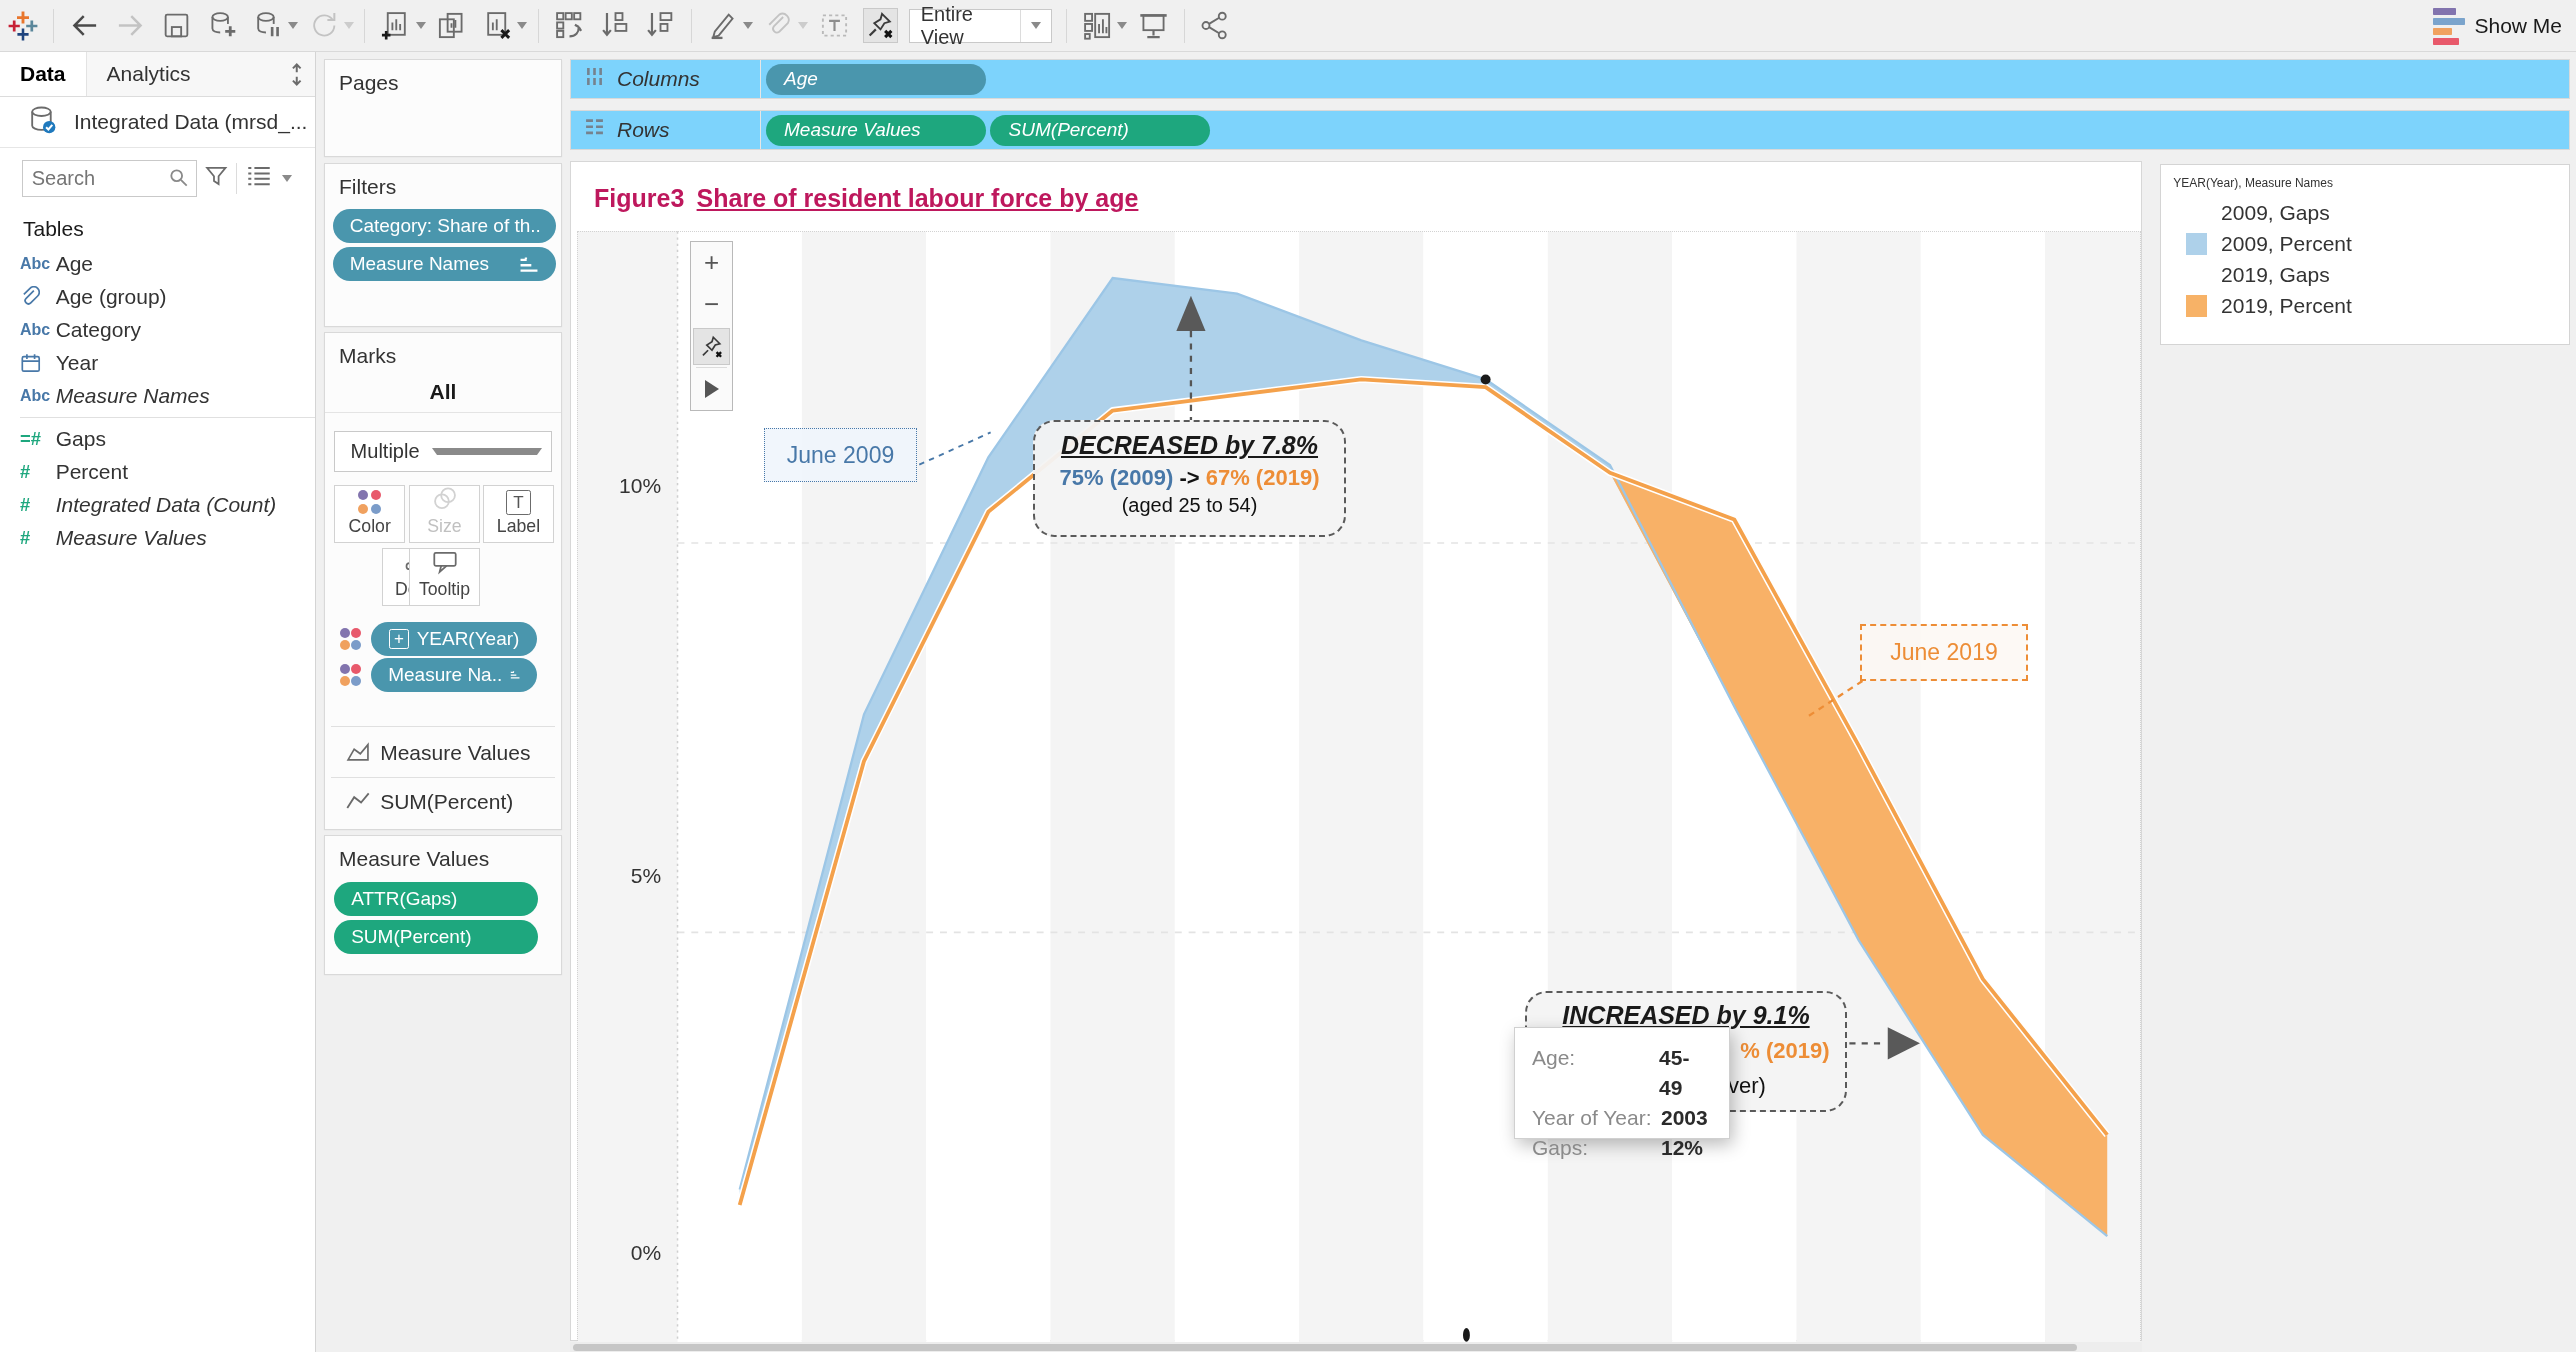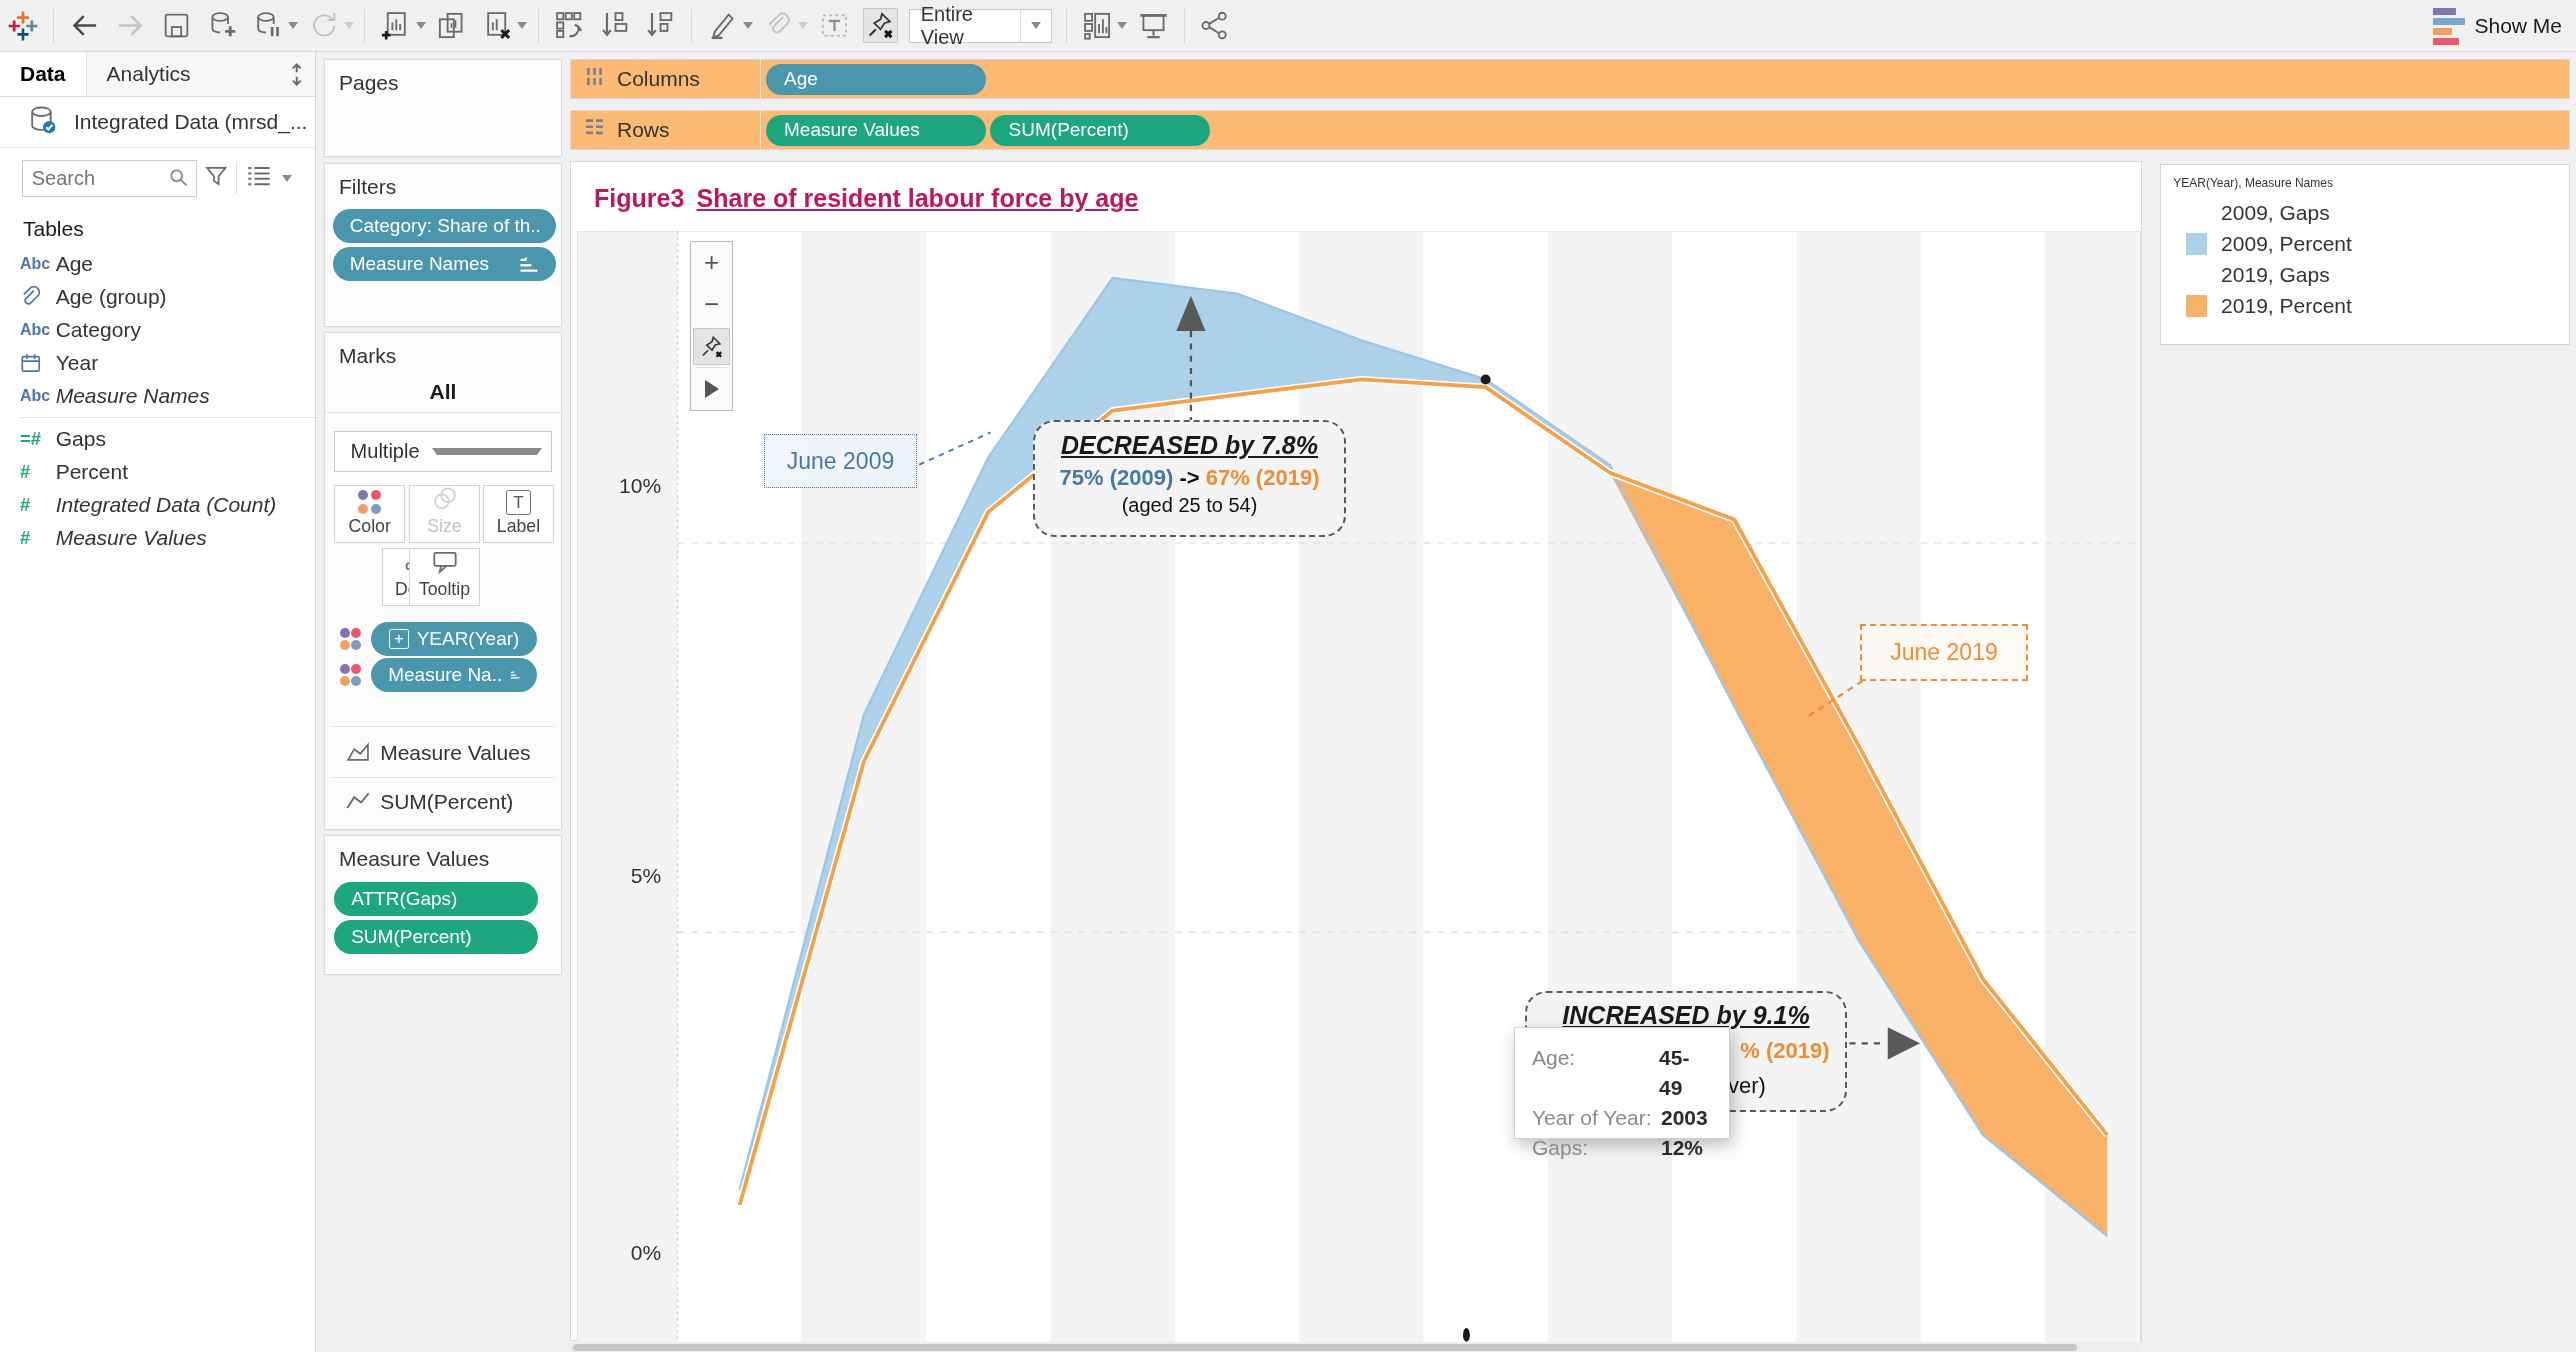--- a/index.html
+++ b/index.html
@@ -59,21 +59,21 @@
   .mbtn { position:absolute; width:71px; height:58px; background:#fff; border:0.8px solid #d2d2d2; display:flex; flex-direction:column; align-items:center; justify-content:flex-end; padding-bottom:4.6px; cursor:pointer; }
   .mbtn .blab { font-size:17.7px; color:#444; margin-top:1.5px; }
   .mbtn.dis .blab { color:#c0c0c0; }
   .colordots i { position:absolute; width:10px; height:10px; border-radius:50%; }
   .mrow { position:absolute; display:flex; align-items:center; gap:9.2px; }
   .mrow .lab { font-size:21px; color:#333; }
   .hline { position:absolute; left:6.1px; right:6.1px; height:0.8px; background:#e0e0e0; }
   .boxplus { display:inline-flex; width:20px; height:20px; border:1.5px solid #fff; align-items:center; justify-content:center; font-size:17px; margin-right:7.7px; border-radius:2.3px; }
 
   
-  .shelf { position:absolute; left:570px; width:2000px; height:40px; background:#fdba74; border:0.8px solid #d9d9d9; display:flex; align-items:center; }
+  .shelf { position:absolute; left:570px; width:2000px; height:40px; background:#7dd3fc; border:0.8px solid #d9d9d9; display:flex; align-items:center;font-style:italic; }
   .shelf .shlabel { width:190px; display:flex; align-items:center; gap:10.7px; padding-left:12.3px; border-right:0.8px solid #e6e6e6; height:100%; }
   .shelf .shlabel span { font-size:21px; color:#333; }
   .shelfpill { height:31px; border-radius:15.4px; color:#fff; font-size:19px; display:flex; align-items:center; padding:0 18.4px; margin-left:4.6px; cursor:pointer; width:220px; }
 
   
   .sheet { position:absolute; left:570px; top:161px; width:1572px; height:1180px; background:#fff; border:0.8px solid #d7d7d7; }
   .sheettitle { position:absolute; left:23px; top:22px; font-size:25px; font-weight:bold; color:#be185d; }
   .sheettitle .link { text-decoration:underline; margin-left:12.3px; cursor:pointer; }
   .plotborder { position:absolute; left:6.1px; top:69px; width:1564px; height:1116px; border:1.5px dotted #d2d2d2; pointer-events:none; }
   .axisstrip { position:absolute; left:6.1px; top:69px; width:101px; height:1115px; background:#f4f4f4; }
@@ -614,21 +614,21 @@
             <path d="M14 25 6 33"></path>
             <path d="M27 28l7 7M34 28l-7 7" stroke="#111" stroke-width="3.6"></path>
           </svg>
       </div>
       <div class="zdiv"></div>
       <div class="zbtn">
           <span class="zplay"></span>
         </div>
     </div>
 
-    <div class="june9" style="left:193px; top:272px; width:153px; height:54px;">
+    <div class="june9" style="left:193px; top:266px; width:153px; height:54px;">
       <span>June 2009</span>
     </div>
     <div class="ann-dec" style="left:462px; top:258px; width:313px; height:117px; padding-top:9.2px;">
       <div class="ann-title">DECREASED by 7.8%</div>
       <div class="ann-mid" style="margin-top:4.6px">
         <span class="c-blue">75% (2009)</span>
         <span style="color:#111"> <span>-&gt;</span> </span>
         <span class="c-orange">67% (2019)</span>
       </div>
       <div class="ann-note" style="margin-top:3.1px">(aged 25 to 54)</div>

